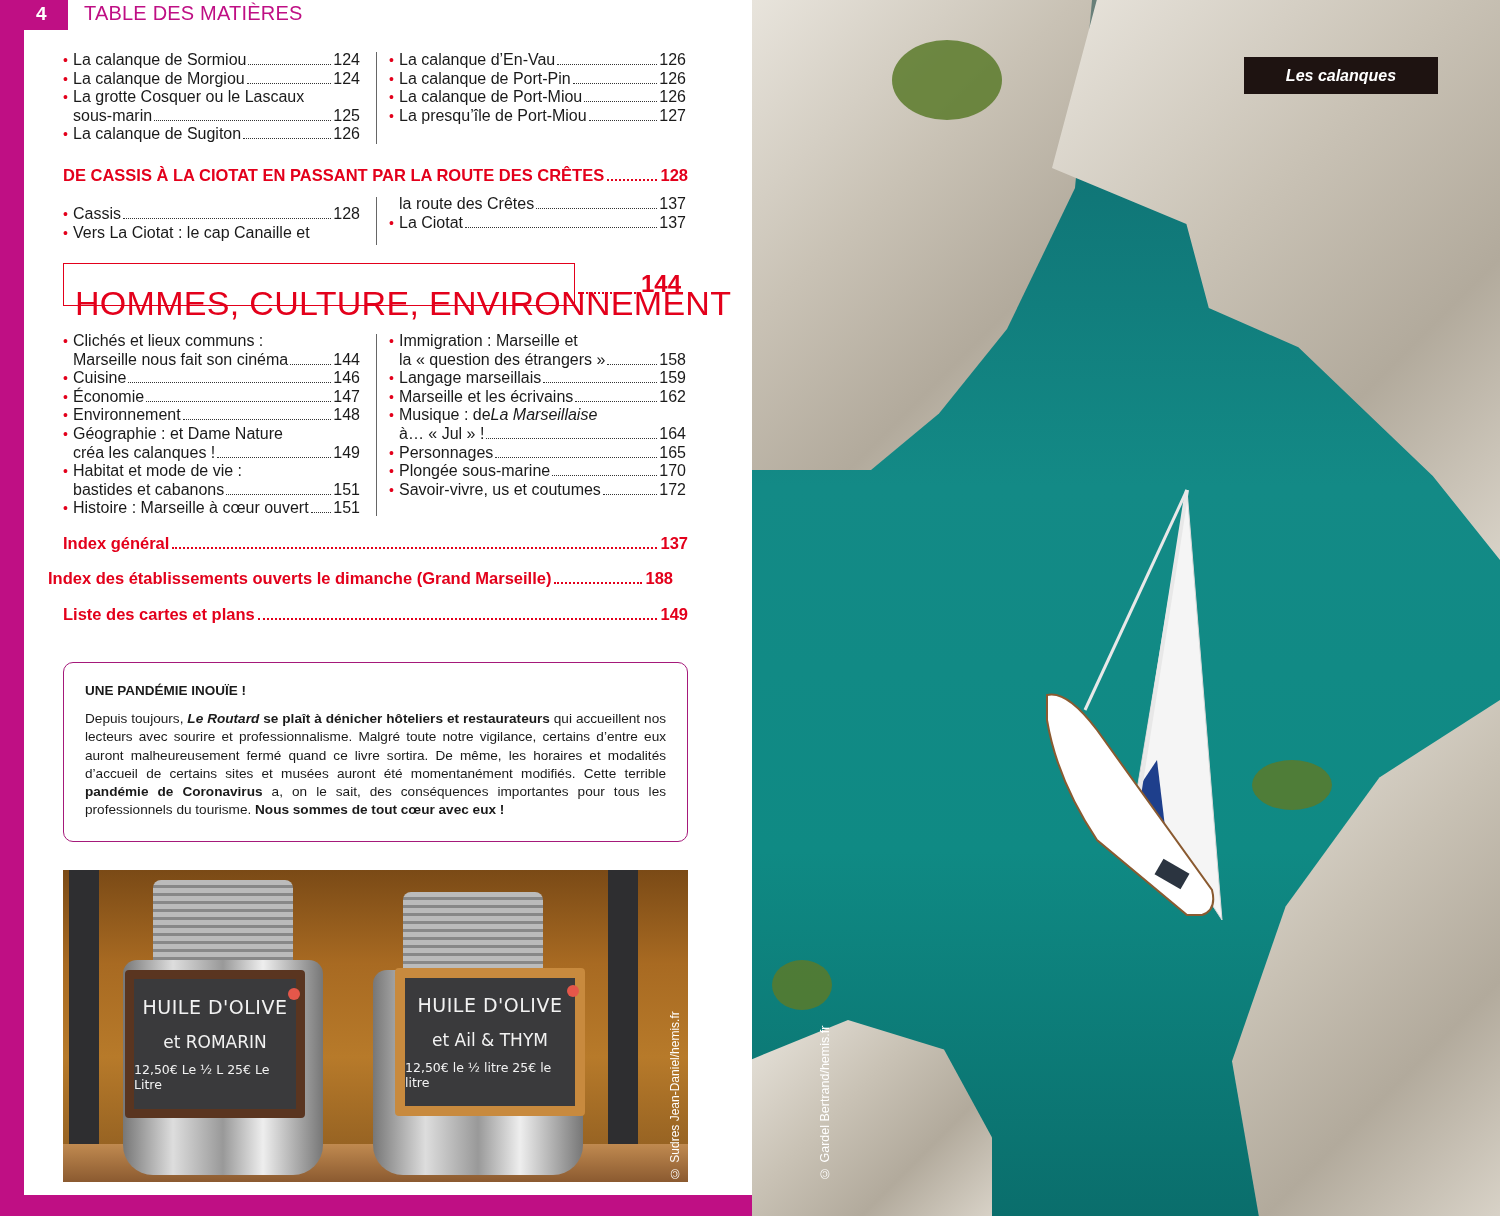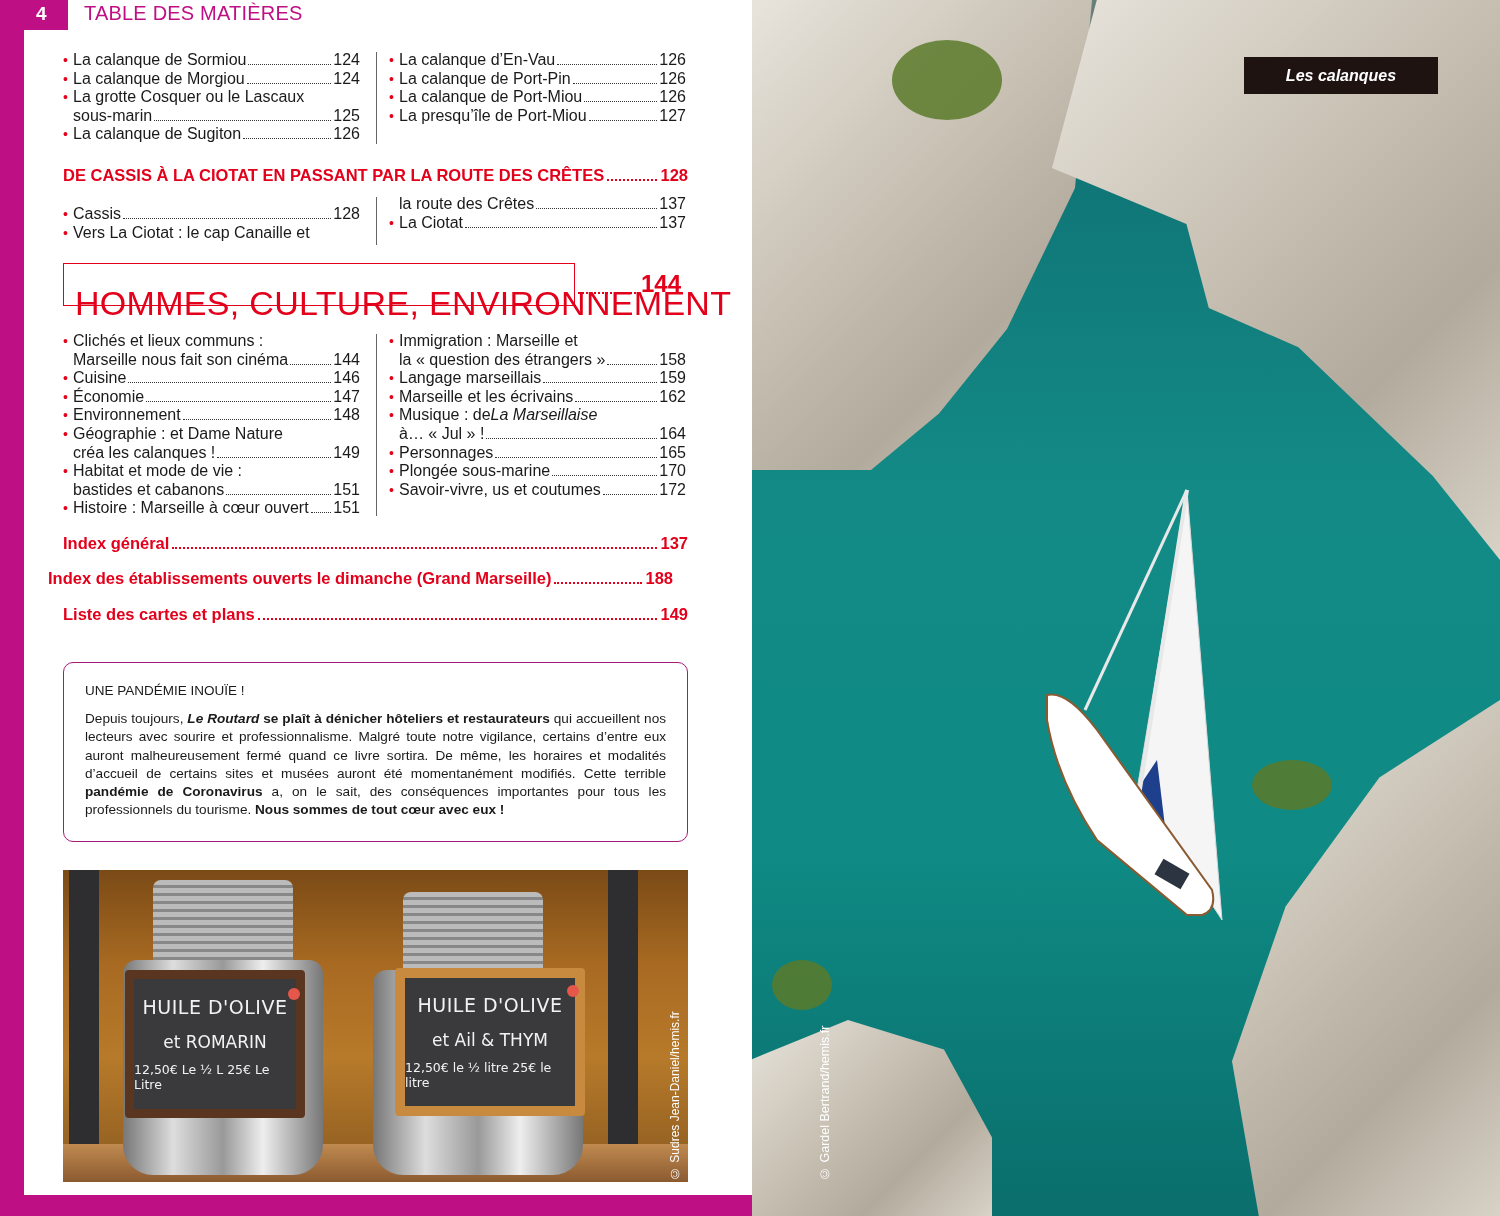--- a/index.html
+++ b/index.html
@@ -27,21 +27,21 @@
 
   .section-heading { position: absolute; display: flex; align-items: baseline; color: #e3001b; font-weight: bold; white-space: nowrap; }
   .section-heading .dots { flex: 1 1 auto; border-bottom: 2px dotted #e3001b; margin: 0 3px 4px 3px; height: 1px; }
 
   .big-heading-box { position: absolute; left: 63px; top: 263px; width: 512px; height: 43px; border: 1.5px solid #e3001b; }
   .big-heading-text { position: absolute; left: 75px; top: 284px; font-size: 34px; font-weight: normal; color: #e3001b; letter-spacing: 0.3px; white-space: nowrap; }
   .big-heading-dots { position: absolute; left: 578px; top: 292px; width: 62px; border-bottom: 2px dotted #e3001b; }
   .big-heading-num { position: absolute; left: 641px; top: 270px; font-size: 24px; font-weight: bold; color: #e3001b; }
 
   .notice-box { position: absolute; left: 63px; top: 662px; width: 625px; height: 180px; border: 1.5px solid #a5197a; border-radius: 10px; padding: 20px 21px; }
-  .notice-title { font-size: 13.5px; font-weight: normal; color: #1a1a1a; margin-bottom: 12px; }
+  .notice-title { font-size: 13.5px; font-weight: bold; color: #1a1a1a; margin-bottom: 12px; }
   .notice-body { font-size: 13.6px; line-height: 18.3px; color: #1a1a1a; text-align: justify; }
   .notice-body b { font-weight: bold; }
 
   .photo-oil { position: absolute; left: 63px; top: 870px; width: 625px; height: 312px; overflow: hidden;
     background: linear-gradient(180deg, #7a4a16 0%, #a86a22 30%, #b77a2a 60%, #8a5a20 100%); }
   .oil-shelf { position: absolute; left: 0; right: 0; bottom: 0; height: 38px; background: linear-gradient(180deg, #c08a50, #8b5a30); }
   .oil-post { position: absolute; top: 0; bottom: 0; width: 30px; background: #2e2e30; }
   .oil-jar { position: absolute; border-radius: 14px 14px 30px 30px; background: linear-gradient(90deg, #777 0%, #ddd 25%, #999 50%, #eee 70%, #777 100%); }
   .oil-neck { position: absolute; border-radius: 8px; background: repeating-linear-gradient(180deg, #bbb 0 5px, #888 5px 8px); }
   .chalkboard { position: absolute; border-radius: 4px; background: #3a3a3c; display: flex; flex-direction: column; align-items: center; justify-content: center; color: #f2f2f2; font-family: "DejaVu Sans", sans-serif; }

